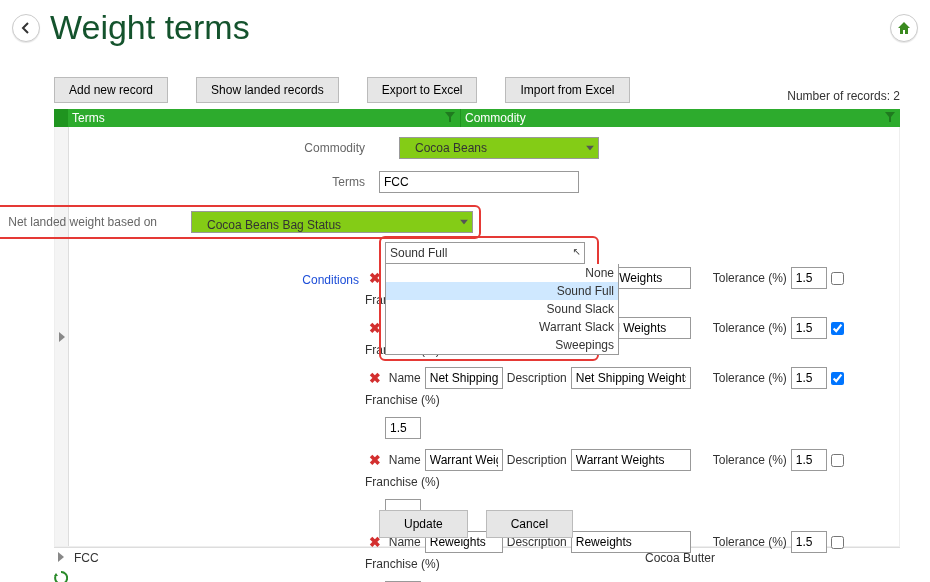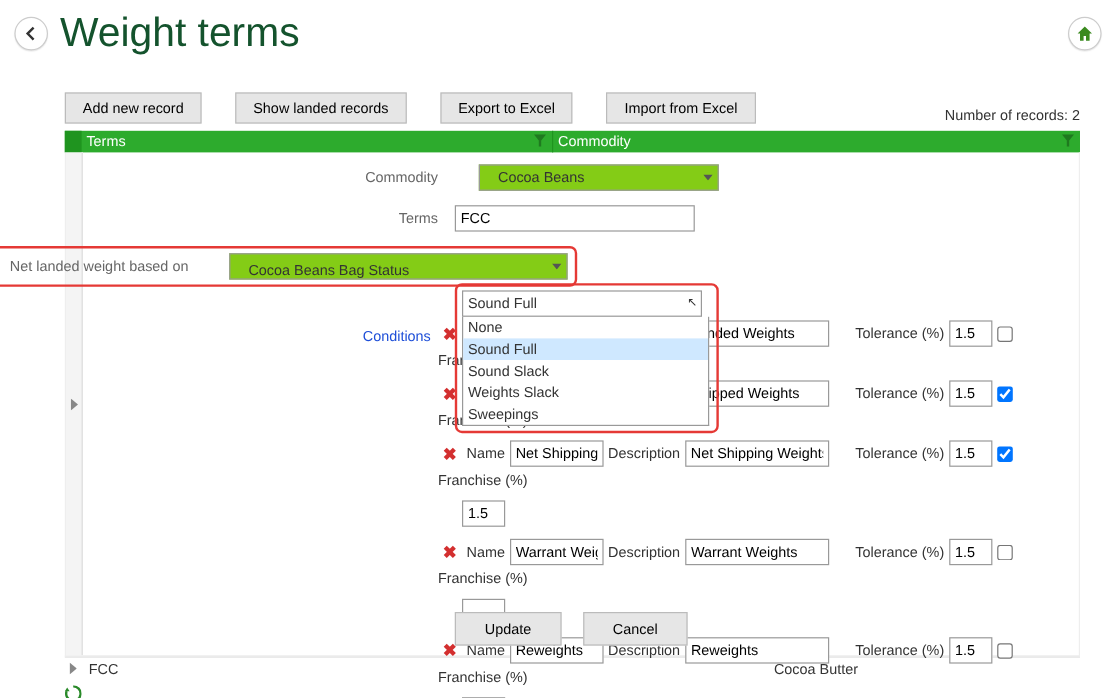--- a/index.html
+++ b/index.html
@@ -28,21 +28,21 @@
   .form-label.black { color: #1d4ed8; }
   .select-box { position: relative; width: 200px; height: 22px; border: 1px solid #999; background: #84cc16; display: flex; align-items: center; padding-left: 15px; font-size: 12px; cursor: pointer; margin-left: 20px; }
   .select-caret { position: absolute; right: 4px; top: 50%; transform: translateY(-50%); }
   .input-box { width: 200px; height: 22px; border: 1px solid #999; background: #fff; padding: 2px 4px; font-size: 12px; }
   .highlight-frame { border: 2px solid #e53935; border-radius: 6px; padding: 4px 6px; display: flex; align-items: center; }
   .frame1 { }
   .frame2 { width: 220px; }
   
   .dd-wrapper { position: absolute; left: 324px; top: 109px; z-index: 50; }
   .dd-selected-box { width: 200px; height: 22px; border: 1px solid #999; background: #fff; display: flex; align-items: center; padding-left: 4px; font-size: 12px; cursor: pointer; position: relative; }
-  .dd-list { width: 206px; border: 1px solid #999; border-top: none; background: #fff; }
+  .dd-list { width: 234px; border: 1px solid #999; border-top: none; background: #fff; text-align: right; }
   .dd-item { padding: 2px 4px; font-size: 12px; cursor: pointer; }
   .dd-item.sel { background: #cfe8ff; }
   .dd-cursor { position: absolute; right: 3px; top: 3px; font-size: 10px; }
   
   .conditions-area { margin-left: 290px; }
   .cond-row { display: flex; flex-wrap: wrap; align-items: center; gap: 4px; margin-bottom: 10px; }
   .del-x { color: #d32f2f; font-weight: bold; cursor: pointer; padding: 0 4px; font-size: 14px; }
   .lbl-inline { font-size: 12px; color: #333; }
   .txt-sm { width: 78px; height: 22px; border: 1px solid #999; padding: 2px 4px; font-size: 12px; }
   .txt-desc { width: 120px; height: 22px; border: 1px solid #999; padding: 2px 4px; font-size: 12px; white-space: nowrap; overflow: hidden; }
@@ -209,21 +209,21 @@
         <div class="dd-wrapper">
           <div class="highlight-frame frame2" style="flex-direction:column; align-items:stretch; padding:4px;">
             <div class="dd-selected-box">
               <span>Sound Full</span>
               <span class="dd-cursor">↖</span>
             </div>
             <div class="dd-list" id="dd-list">
                 <div class="dd-item">None</div>
                 <div class="dd-item sel">Sound Full</div>
                 <div class="dd-item">Sound Slack</div>
-                <div class="dd-item">Weights Slack</div>
+                <div class="dd-item">Warrant Slack</div>
                 <div class="dd-item">Sweepings</div>
               </div>
           </div>
         </div>
 
         <div class="action-buttons" style="position:absolute; bottom:8px;">
           <button class="btn">Update</button>
           <button class="btn">Cancel</button>
         </div>
 

